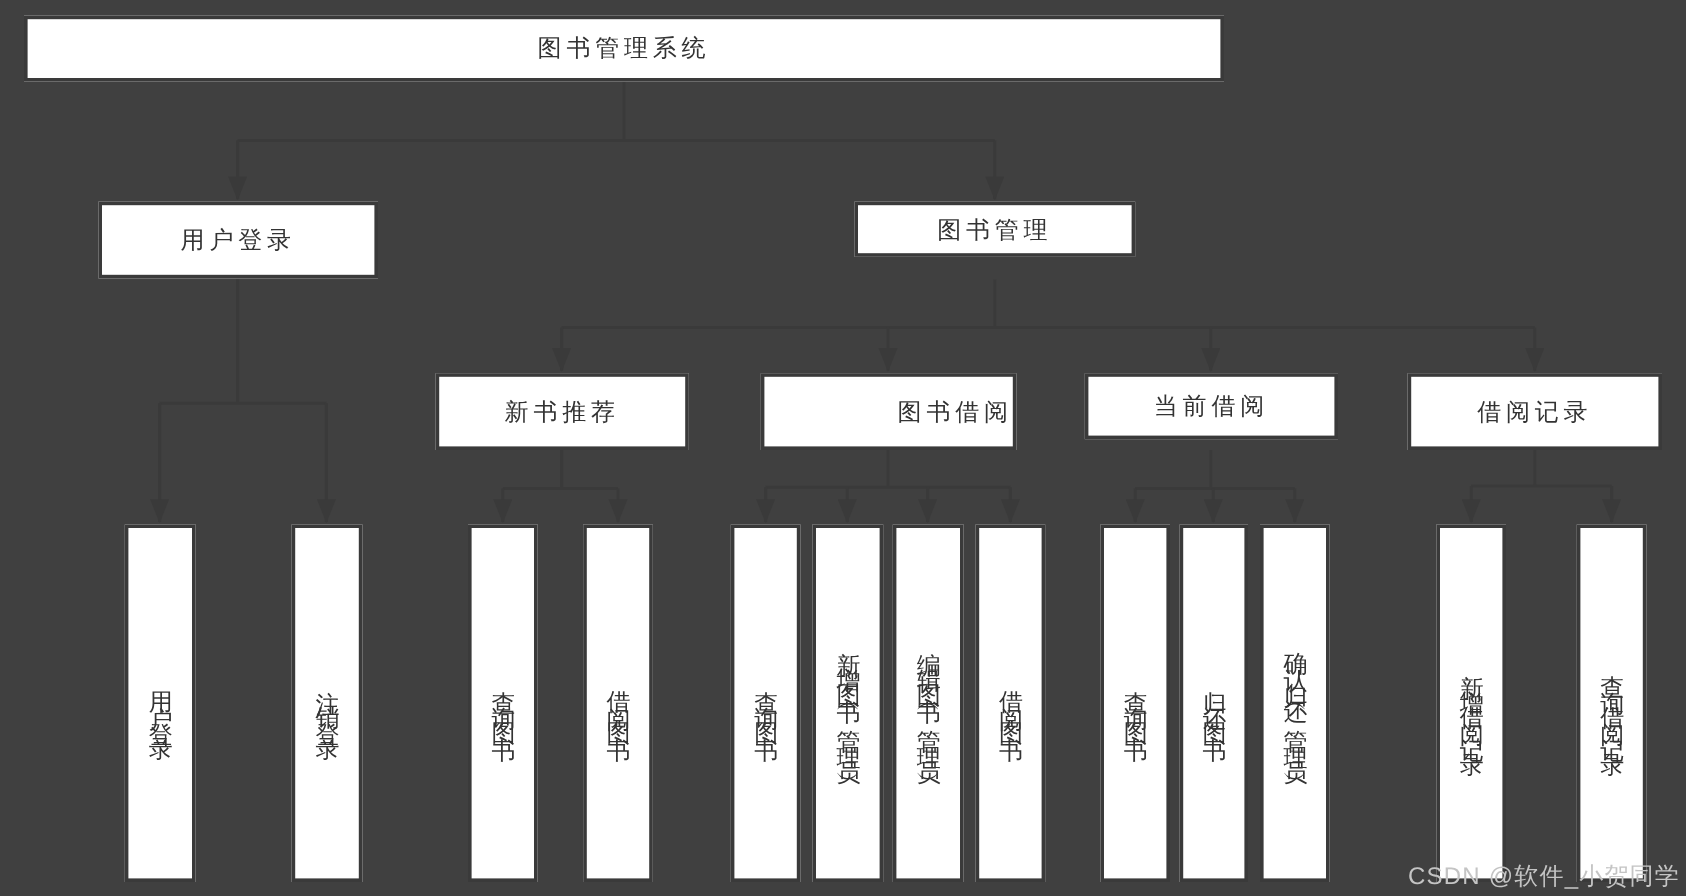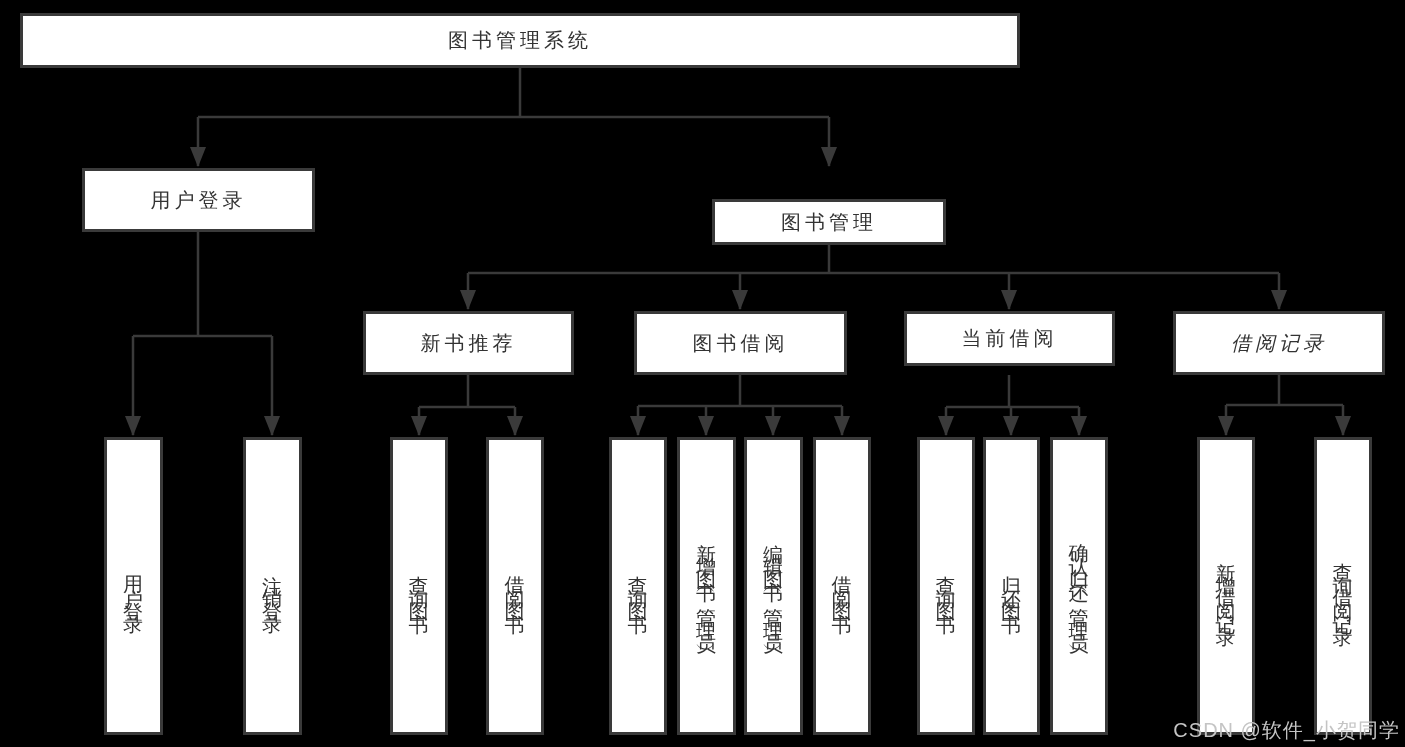--- a/index.html
+++ b/index.html
@@ -1,17 +1,17 @@
 <!DOCTYPE html>
 <html><head>
 <meta charset="utf-8">
 <style>
   html,body{margin:0;padding:0;background:#fff;}
   #stage{
-    position:relative;width:1405px;height:747px;background:#000000;overflow:hidden;
+    position:relative;width:1405px;height:747px;background:#404040;overflow:hidden;
     font-family:"Liberation Sans", sans-serif;color:#333333;
   }
   #connectors{position:absolute;left:0;top:0;width:1405px;height:747px;}
   .box{
     position:absolute;box-sizing:border-box;border:3px solid #3a3a3a;background:#ffffff;
     display:flex;align-items:center;justify-content:center;
     font-size:20px;letter-spacing:4px;white-space:nowrap;z-index:2;
   }
   .leaf{
     position:absolute;box-sizing:border-box;border:3px solid #3a3a3a;background:#ffffff;
@@ -85,34 +85,34 @@
     </g>
   </svg>
 
   <div class="box" style="left:20px;top:13px;width:1000px;height:55px;">
     <span>图书管理系统</span>
   </div>
 
   <div class="box" style="left:82px;top:168px;width:233px;height:64px;">
     <span>用户登录</span>
   </div>
-  <div class="box" style="left:712px;top:168px;width:234px;height:46px;margin-top:31px;">
+  <div class="box" style="left:712px;top:168px;width:234px;height:46px;">
     <span>图书管理</span>
   </div>
 
   <div class="box" style="left:363px;top:311px;width:211px;height:64px;">
     <span>新书推荐</span>
   </div>
-  <div class="box" style="left:634px;top:311px;width:213px;height:64px;">
+  <div class="box" style="left:634px;top:311px;width:213px;height:64px;justify-content:flex-end;">
     <span>图书借阅</span>
   </div>
   <div class="box" style="left:904px;top:311px;width:211px;height:55px;">
     <span>当前借阅</span>
   </div>
-  <div class="box" style="left:1173px;top:311px;width:212px;height:64px;font-style:italic;">
+  <div class="box" style="left:1173px;top:311px;width:212px;height:64px;">
     <span>借阅记录</span>
   </div>
 
   <div class="leaf" style="left:104px;width:59px;">
     <span>用户登录</span>
   </div>
   <div class="leaf" style="left:243px;width:59px;">
     <span>注销登录</span>
   </div>
 

